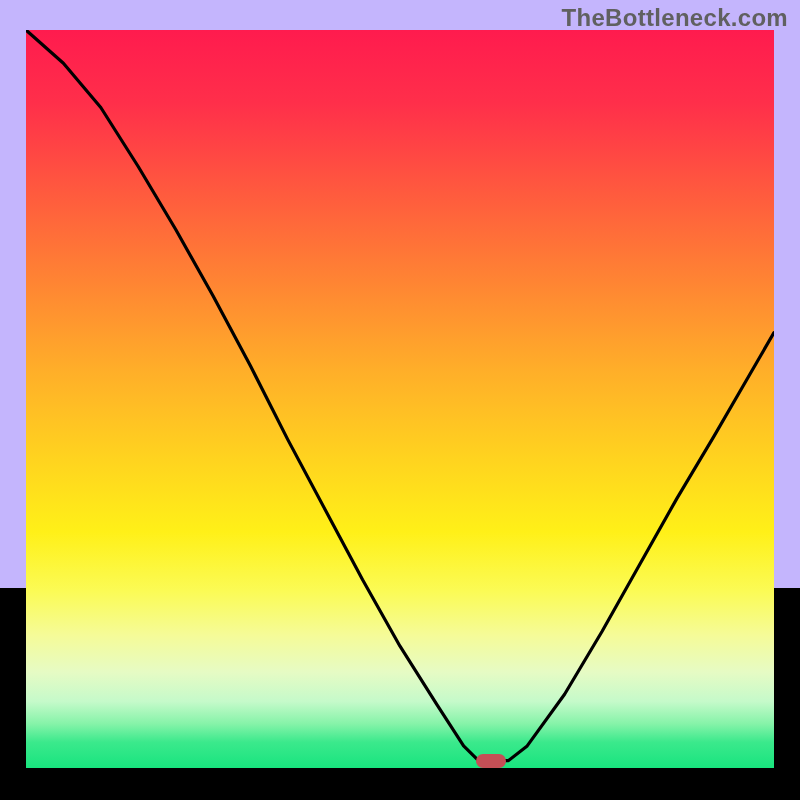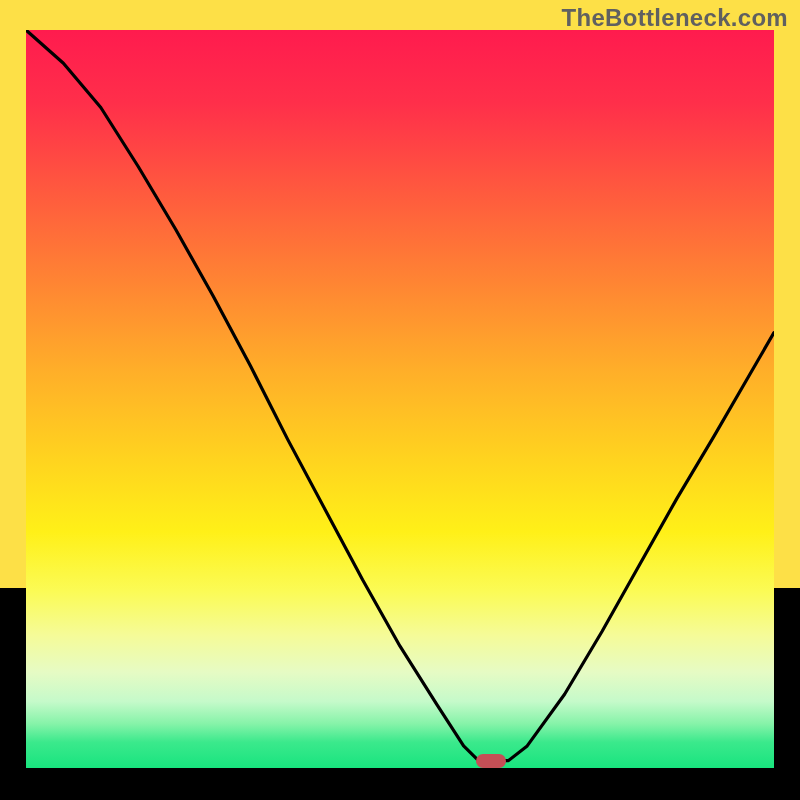--- a/index.html
+++ b/index.html
@@ -8,21 +8,21 @@
     width: 800px;
     height: 800px;
     background: #000;
     overflow: hidden;
     font-family: Arial, Helvetica, sans-serif;
   }
   .frame {
     position: relative;
     width: 800px;
     height: 588px;
-    background: #fde047;
+    background: #c4b5fd;
     text-decoration: underline;
   }
   .watermark {
     position: absolute;
     top: 4px;
     right: 12px;
     color: #606060;
     font-size: 24px;
     font-weight: 600;
     letter-spacing: 0.3px;

